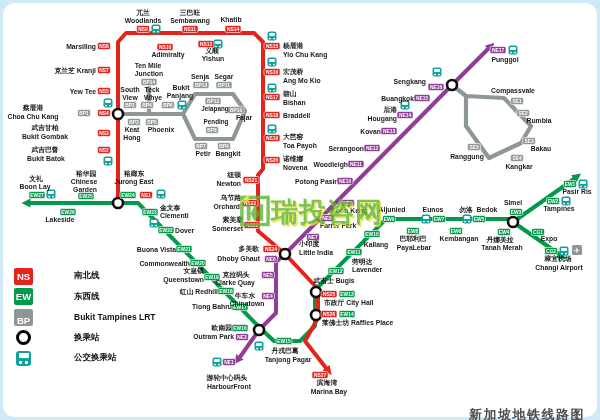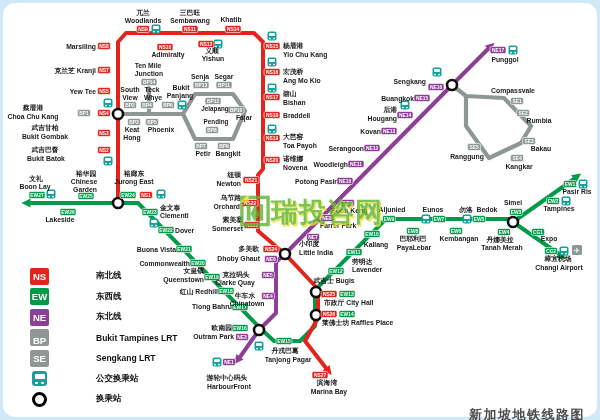--- a/index.html
+++ b/index.html
@@ -1,24 +1,24 @@
 <!DOCTYPE html>
 <html><head>
 <meta charset="utf-8">
 <style>
   html,body{margin:0;padding:0;}
   body{width:600px;height:420px;font-family:"Liberation Sans",sans-serif;}
   .stage{position:relative;width:600px;height:420px;background:#cfe9f6;overflow:hidden;}
   .canvas{position:absolute;left:3px;top:3px;right:3px;bottom:3px;background:#ffffff;border-radius:12px;}
   svg text{font-family:"Liberation Sans","DejaVu Sans",sans-serif;}
-  .legend{position:absolute;left:27px;top:263px;}
+  .legend{position:absolute;left:11px;top:263px;}
   .lg-row{display:flex;align-items:center;height:20.5px;}
   .lg-swatch{width:19px;height:17px;border-radius:2px;color:#fff;font-weight:bold;
     font-size:9.5px;display:flex;align-items:center;justify-content:center;flex:0 0 auto;}
-  .lg-label{margin-left:27px;font-size:8.5px;font-weight:bold;color:#111;white-space:nowrap;padding-left:20px;}
+  .lg-label{margin-left:21px;font-size:8.5px;font-weight:bold;color:#111;white-space:nowrap;padding-left:20px;}
   .lg-sym{width:19px;display:flex;justify-content:center;flex:0 0 auto;}
   .lg-ring{width:9px;height:9px;border:3.4px solid #000;border-radius:50%;background:#fff;}
   .lg-bus{position:relative;width:15px;height:15px;border-radius:3px;}
   .lg-bus .win{position:absolute;left:2.5px;top:2.5px;width:10px;height:5px;border-radius:1px;background:#fff;}
   .lg-bus .w1,.lg-bus .w2{position:absolute;bottom:2px;width:2.6px;height:2.6px;border-radius:50%;background:#fff;}
   .lg-bus .w1{left:3px}.lg-bus .w2{right:3px}
   .map-title{position:absolute;right:12px;top:403px;font-size:13px;font-weight:bold;
     color:#4d4d4d;letter-spacing:1.5px;}
   .watermark{position:absolute;left:235px;top:189px;display:flex;align-items:center;
     opacity:.8;pointer-events:none;}
@@ -464,50 +464,38 @@
           </span>
         <span class="lg-label">南北线</span>
       </div>
       <div class="lg-row">
         <span class="lg-swatch" style="background: rgb(0, 154, 73); text-align: center;">
             <span>EW</span>
           </span>
         <span class="lg-label">东西线</span>
       </div>
       <div class="lg-row">
-        <span class="lg-swatch" style="background: rgb(143, 62, 151);">
-            <span>NE</span>
-          </span>
-        <span class="lg-label">东北线</span>
-      </div>
-      <div class="lg-row">
         <span class="lg-swatch" style="background: rgb(143, 151, 148); align-items: flex-end;">
             <span>BP</span>
           </span>
         <span class="lg-label">Bukit Tampines LRT</span>
       </div>
       <div class="lg-row">
-        <span class="lg-swatch" style="background: rgb(143, 151, 148);">
-            <span>SE</span>
+        <span class="lg-sym">
+            <span class="lg-ring"></span>
           </span>
-        <span class="lg-label">Sengkang LRT</span>
+        <span class="lg-label">换乘站</span>
       </div>
       <div class="lg-row">
         <span class="lg-sym">
           <span class="lg-bus" style="background: rgb(18, 162, 155);">
             <span class="win"></span>
               <span class="w1"></span>
               <span class="w2"></span>
           </span>
         </span>
         <span class="lg-label">公交换乘站</span>
       </div>
-      <div class="lg-row">
-        <span class="lg-sym">
-            <span class="lg-ring"></span>
-          </span>
-        <span class="lg-label">换乘站</span>
-      </div>
     </div>
 
     <div class="map-title">新加坡地铁线路图</div>
   </div>
 </div>
 
 </body></html>

